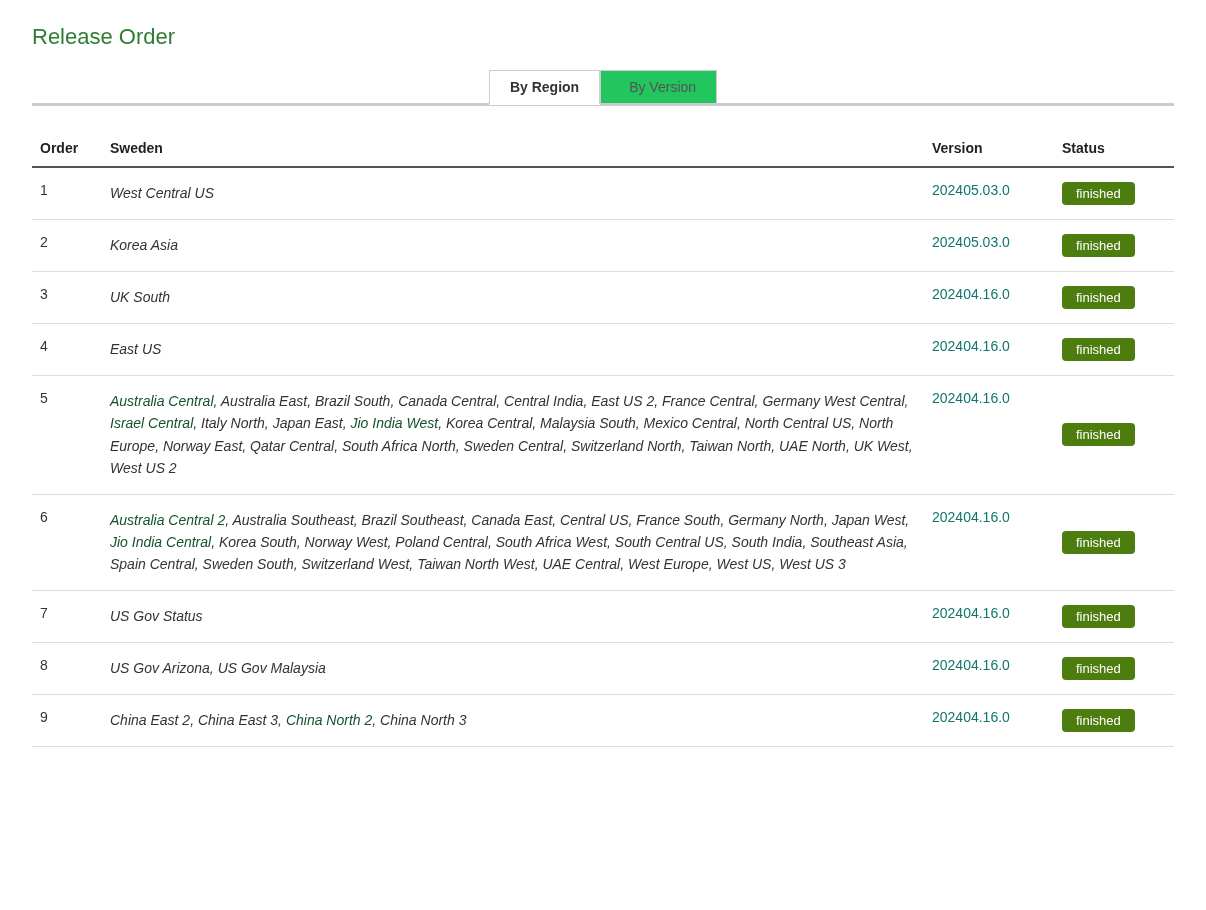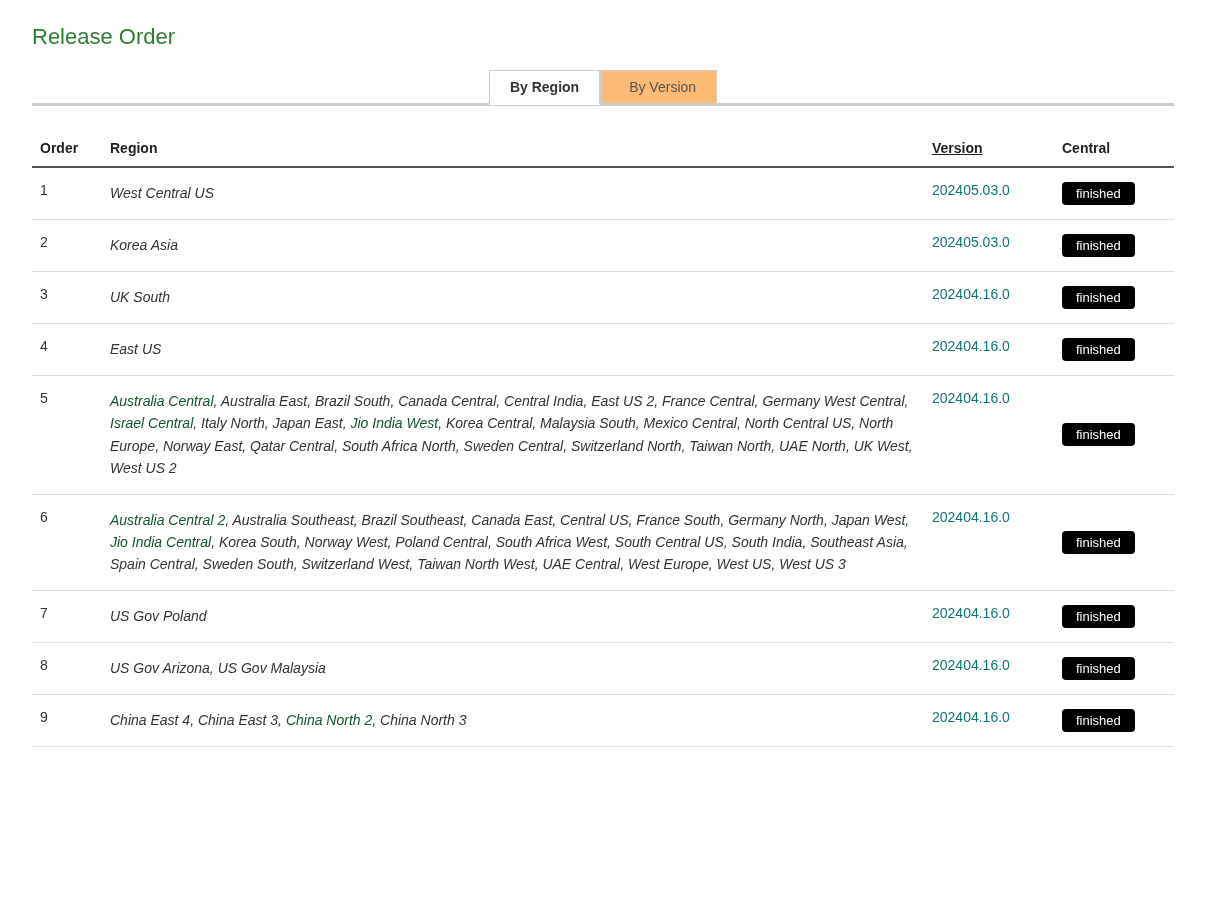--- a/index.html
+++ b/index.html
@@ -34,21 +34,21 @@
       color: #333;
     }
     .tab.active {
       border-bottom: 2px solid #fff;
       margin-bottom: -2px;
       font-weight: 600;
       background: #fff;
       z-index: 1;
     }
     .tab:not(.active) {
-      background: #fdba74;
+      background: #22c55e;
       color: #555;
       padding-left: 28px;
     }
     .divider {
       border: none;
       border-top: 1px solid #ccc;
       margin: 0 0 24px 0;
     }
     table {
       width: 100%;
@@ -57,21 +57,21 @@
     thead th {
       text-align: left;
       font-weight: 700;
       font-size: 14px;
       padding: 10px 8px;
       border-bottom: 2px solid #555;
       color: #222;
     }
     thead th.col-order { width: 70px; }
     thead th.col-regions { }
-    thead th.col-version { width: 130px; text-decoration: underline; }
+    thead th.col-version { width: 130px; }
     thead th.col-status { width: 120px; }
     tbody tr td {
       padding: 14px 8px;
       border-bottom: 1px solid #ddd;
       vertical-align: top;
     }
     td.col-order {
       font-weight: 400;
       color: #333;
     }
@@ -81,21 +81,21 @@
       font-style: italic;
     }
     td.col-version {
       color: #0f766e;
     }
     td.col-status {
       vertical-align: middle;
     }
     .status-badge {
       display: inline-block;
-      background: #000000;
+      background: #4d7c0f;
       color: #fff;
       border-radius: 4px;
       padding: 4px 14px;
       font-size: 13px;
       font-weight: 500;
       white-space: nowrap;
     }
     .region-link {
       color: #14532d;
       text-decoration: none;
@@ -110,23 +110,23 @@
   <div class="tab active">By Region</div>
   <div class="tab">By Version</div>
 </div>
 
 <hr class="divider">
 
 <table>
   <thead>
     <tr>
       <th class="col-order">Order</th>
-      <th class="col-regions">Region</th>
+      <th class="col-regions">Sweden</th>
       <th class="col-version">Version</th>
-      <th class="col-status">Central</th>
+      <th class="col-status">Status</th>
     </tr>
   </thead>
   <tbody id="table-body">
   <tr>
         <td class="col-order">1</td>
         <td class="col-regions"><span>West Central US</span></td>
         <td class="col-version">202405.03.0</td>
         <td class="col-status"><span class="status-badge">finished</span></td>
       </tr>
       <tr>
@@ -154,30 +154,30 @@
         <td class="col-status"><span class="status-badge">finished</span></td>
       </tr>
       <tr>
         <td class="col-order">6</td>
         <td class="col-regions"><a class="region-link" href="#">Australia Central 2</a><span>, Australia Southeast</span><span>, Brazil Southeast</span><span>, Canada East</span><span>, Central US</span><span>, France South</span><span>, Germany North</span><span>, Japan West</span><a class="region-link" href="#">, Jio India Central</a><span>, Korea South</span><span>, Norway West</span><span>, Poland Central</span><span>, South Africa West</span><span>, South Central US</span><span>, South India</span><span>, Southeast Asia</span><span>, Spain Central</span><span>, Sweden South</span><span>, Switzerland West</span><span>, Taiwan North West</span><span>, UAE Central</span><span>, West Europe</span><span>, West US</span><span>, West US 3</span></td>
         <td class="col-version">202404.16.0</td>
         <td class="col-status"><span class="status-badge">finished</span></td>
       </tr>
       <tr>
         <td class="col-order">7</td>
-        <td class="col-regions"><span>US Gov Poland</span></td>
+        <td class="col-regions"><span>US Gov Status</span></td>
         <td class="col-version">202404.16.0</td>
         <td class="col-status"><span class="status-badge">finished</span></td>
       </tr>
       <tr>
         <td class="col-order">8</td>
         <td class="col-regions"><span>US Gov Arizona</span><span>, US Gov Malaysia</span></td>
         <td class="col-version">202404.16.0</td>
         <td class="col-status"><span class="status-badge">finished</span></td>
       </tr>
       <tr>
         <td class="col-order">9</td>
-        <td class="col-regions"><span>China East 4</span><span>, China East 3</span><a class="region-link" href="#">, China North 2</a><span>, China North 3</span></td>
+        <td class="col-regions"><span>China East 2</span><span>, China East 3</span><a class="region-link" href="#">, China North 2</a><span>, China North 3</span></td>
         <td class="col-version">202404.16.0</td>
         <td class="col-status"><span class="status-badge">finished</span></td>
       </tr>
     </tbody>
 </table>
 
 </body></html>

